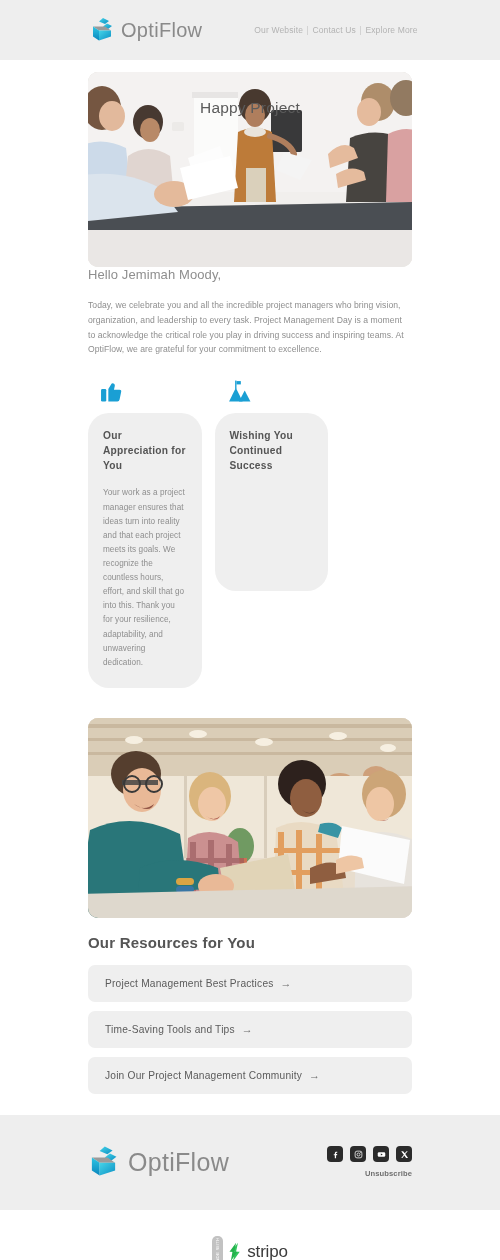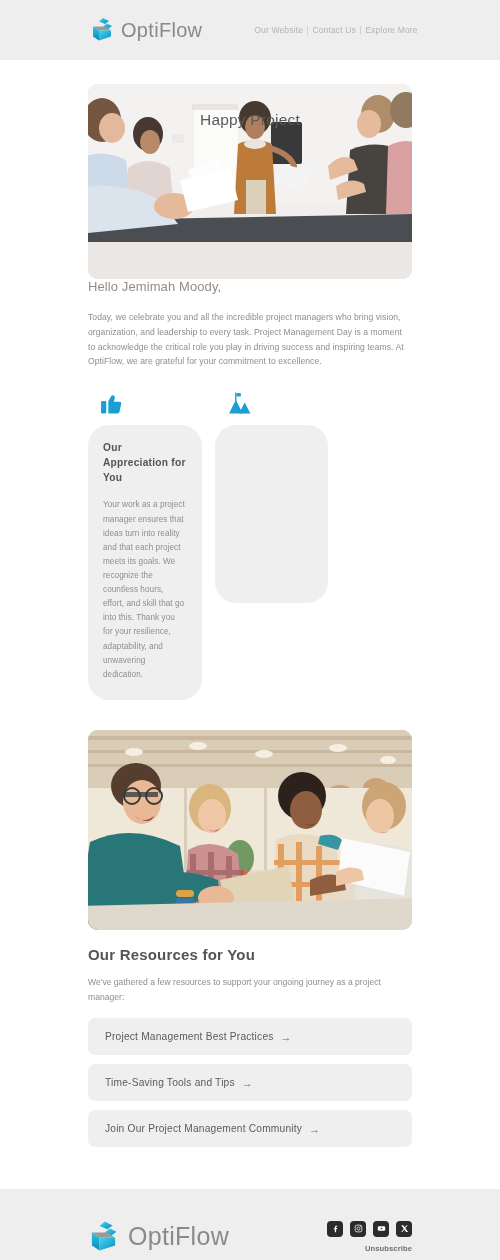--- a/index.html
+++ b/index.html
@@ -47,21 +47,21 @@
     letter-spacing: 0.15px;
     white-space: nowrap;
   }
   .header-nav a { color: #b3b3b3; text-decoration: none; }
   .header-nav .sep { color: #c9c9c9; padding: 0 1px; }
 
   
   .body-area {
     width: 416px;
     background: #ffffff;
-    padding: 12px 88px;
+    padding: 0 88px;
   }
 
   
   .hero {
     margin-top: 12px;
     width: 324px;
     height: 195px;
     border-radius: 10px;
     overflow: hidden;
     position: relative;
@@ -358,20 +358,21 @@
       <div class="card-col">
         <div class="card-icon">
           <svg width="25" height="25" viewBox="0 0 24 24">
             <path d="M8.5 8.5 L15 21.5 H2 Z" fill="#1a9fd4"></path>
             <path d="M17 11 L22.5 21.5 H11.5 Z" fill="#1a9fd4"></path>
             <rect x="7.8" y="1.5" width="1.3" height="8" fill="#1a9fd4"></rect>
             <path d="M9.1 2 h4.2 v3.2 h-4.2 z" fill="#1a9fd4"></path>
           </svg>
         </div>
         <div class="card-box">
+          <div class="card-title">Wishing You Continued Success</div>
         </div>
       </div>
 
     </div>
 
     <div class="photo2">
       <svg viewBox="0 0 324 200" preserveAspectRatio="none">
         <rect width="324" height="200" fill="#e7dccb"></rect>
 
         <rect x="0" y="0" width="324" height="58" fill="#d9cbb4"></rect>
@@ -447,21 +448,20 @@
         <ellipse cx="128" cy="168" rx="18" ry="12" fill="#e8b692"></ellipse>
         <rect x="88" y="160" width="18" height="7" rx="3.5" fill="#d9a03a"></rect>
         <rect x="88" y="168" width="18" height="7" rx="3.5" fill="#2f6fa0"></rect>
 
         <path d="M-6 176 L330 168 L330 200 L-6 200 Z" fill="#ddd6cb"></path>
         <rect width="324" height="200" fill="#ffffff" opacity="0.05"></rect>
       </svg>
     </div>
 
     <div class="res-heading">Our Resources for You</div>
-    <div class="res-sub">We've gathered a few resources to support your ongoing journey as a project manager:</div>
 
     <div class="res-list">
       <div class="res-item">
         <span>Project Management Best Practices</span>
         <span class="res-arrow">→</span>
       </div>
       <div class="res-item">
         <span>Time-Saving Tools and Tips</span>
         <span class="res-arrow">→</span>
       </div>

